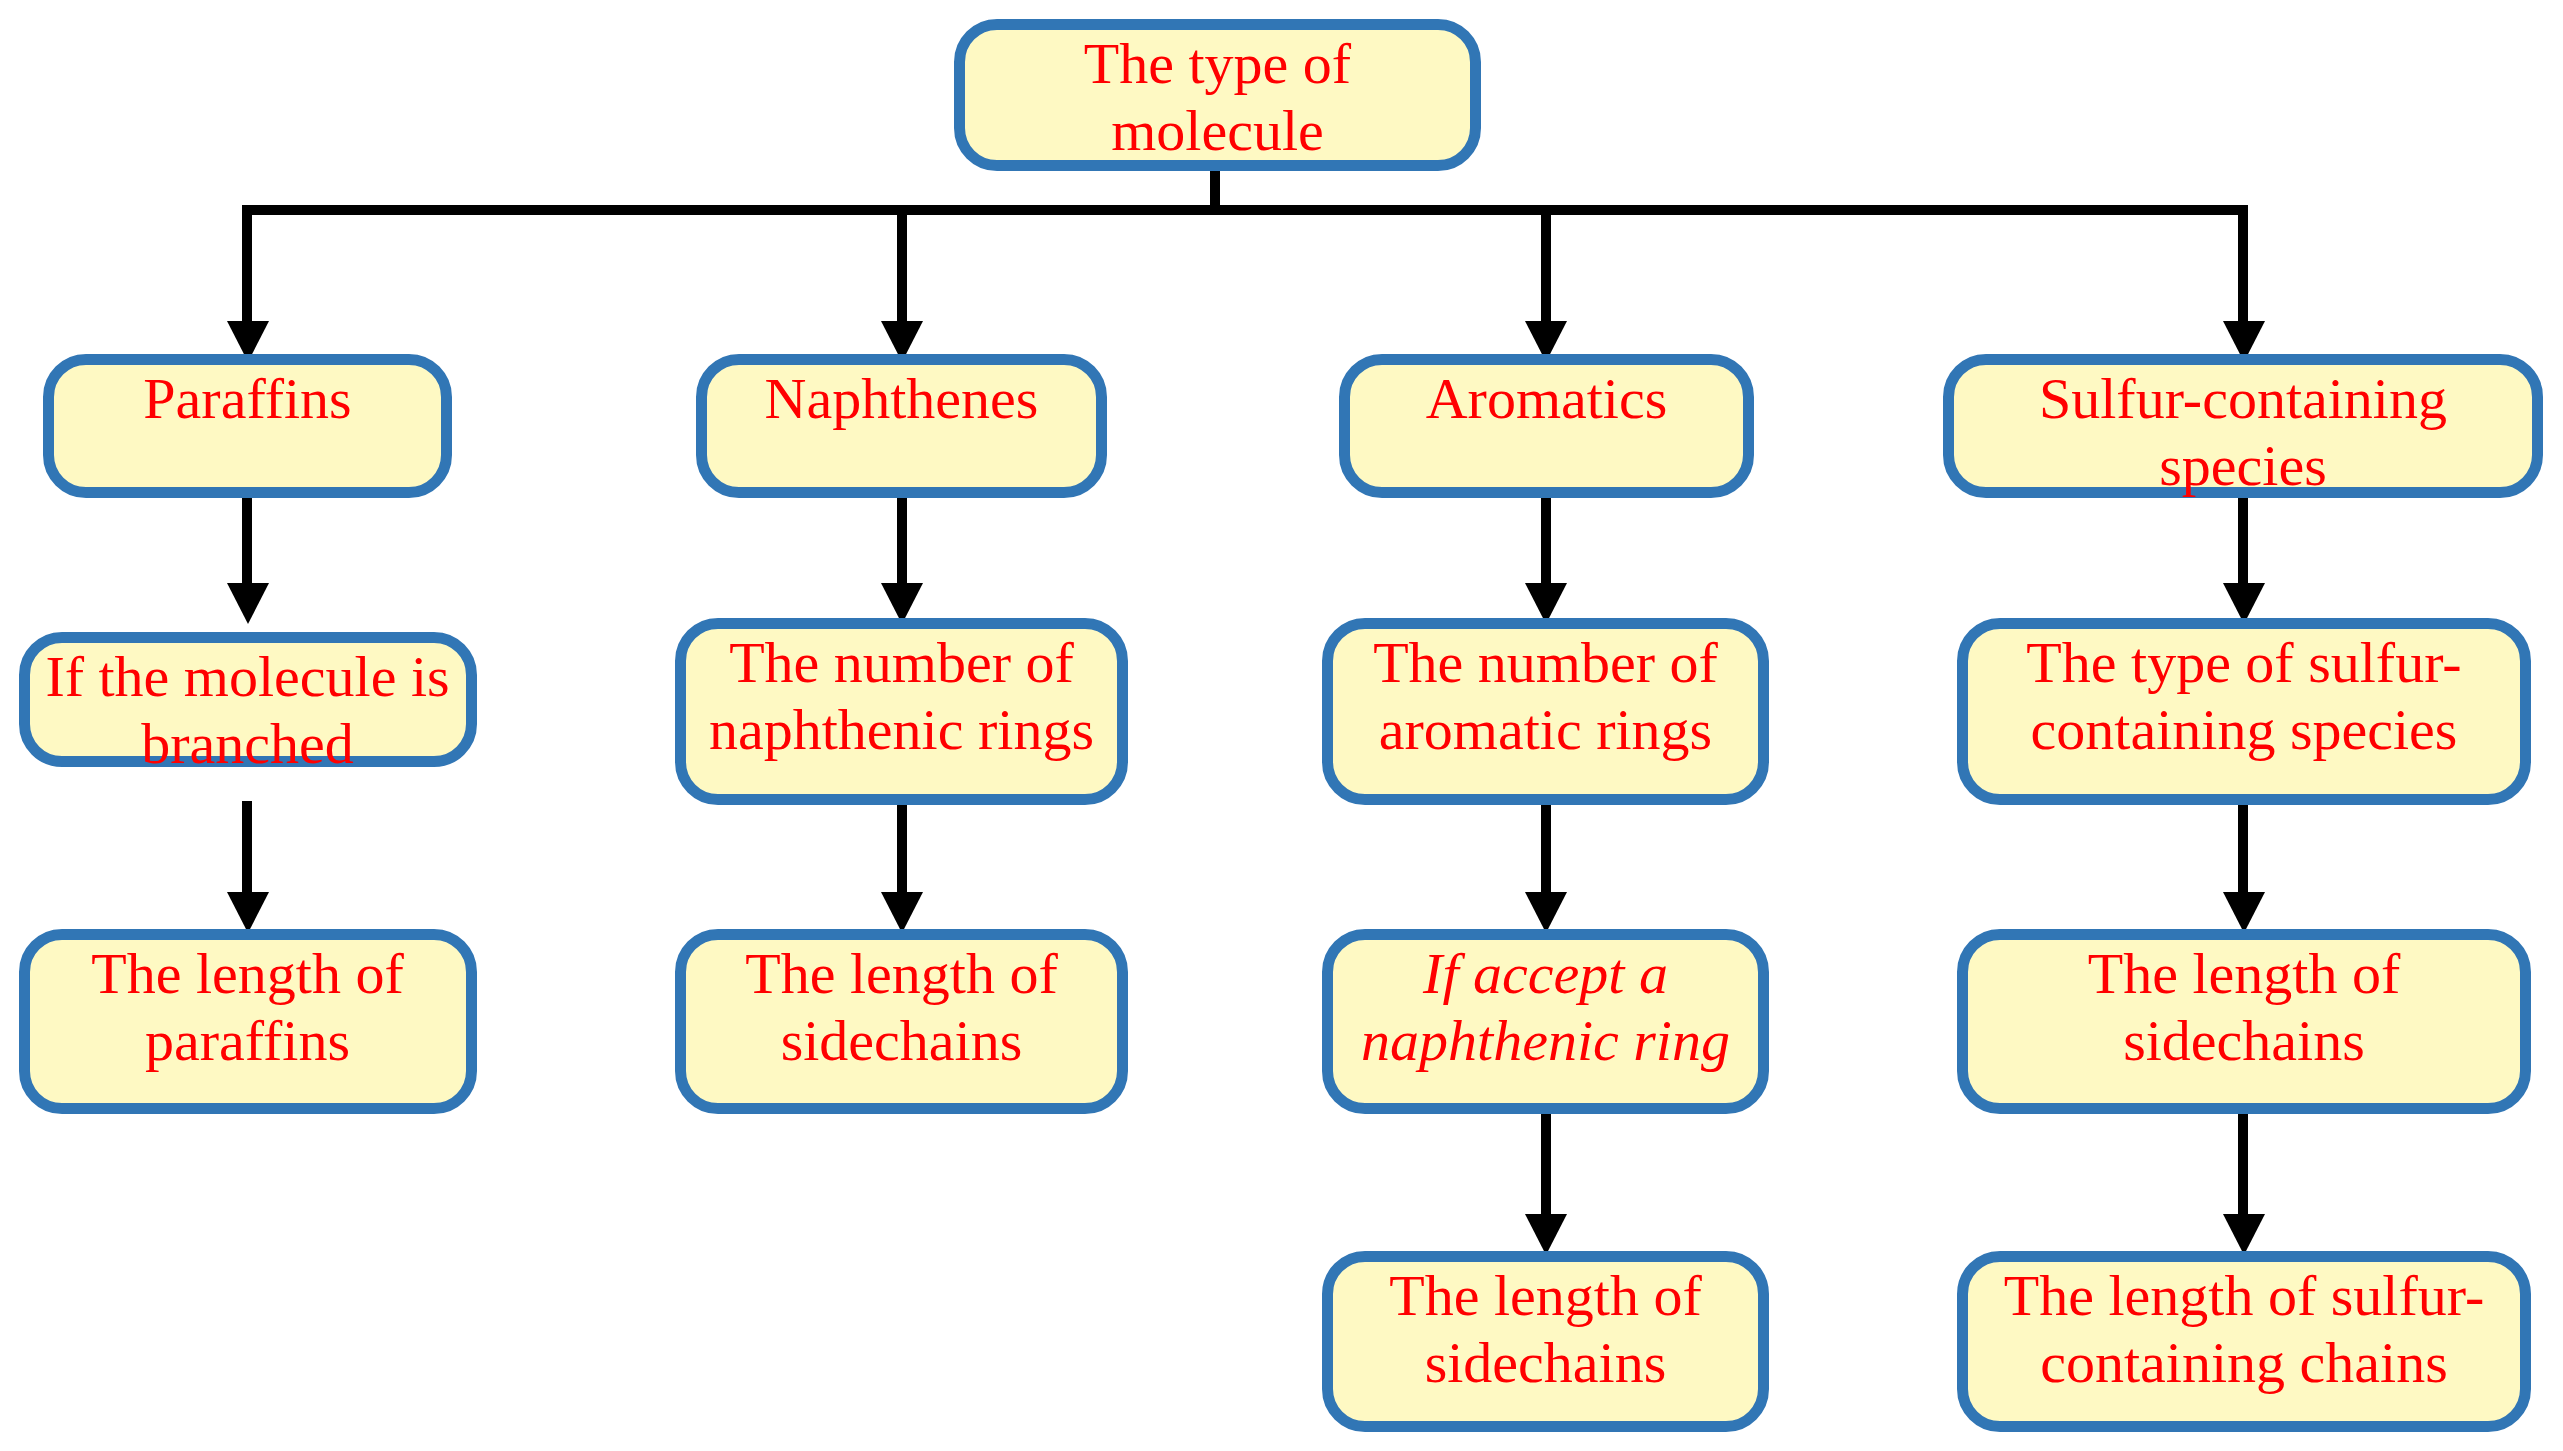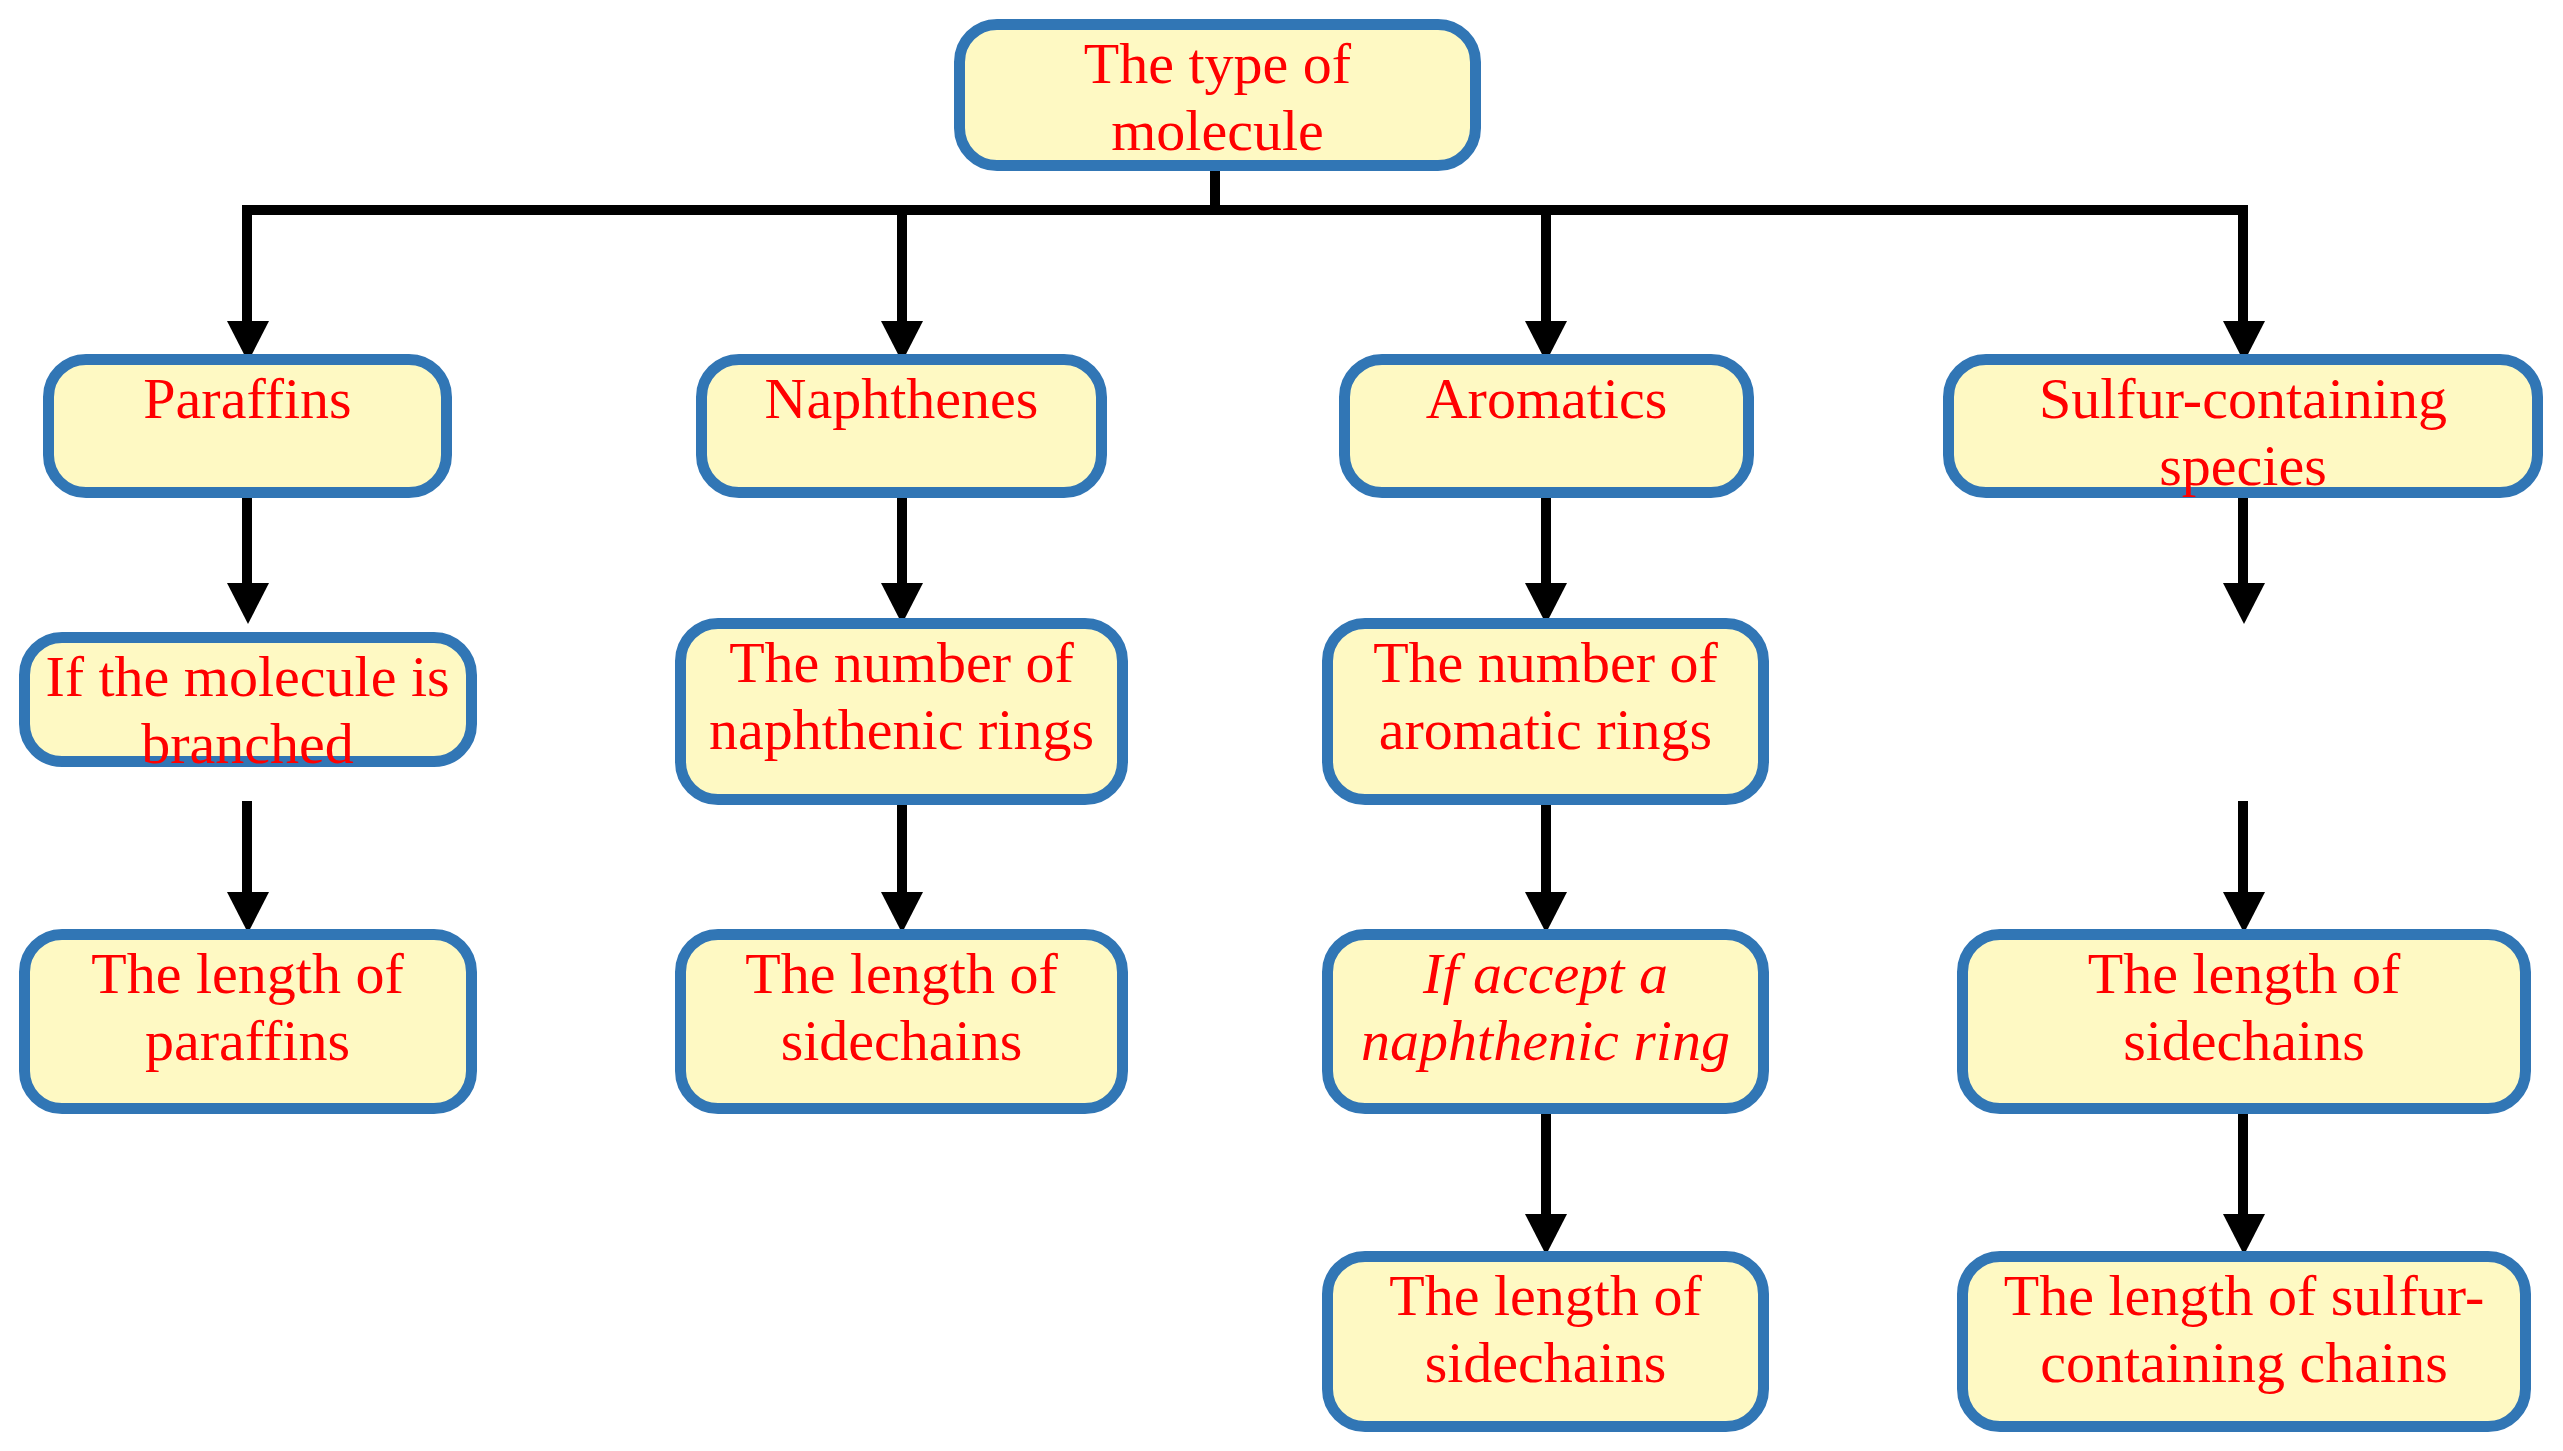--- a/index.html
+++ b/index.html
@@ -116,20 +116,24 @@
 branched</span>
   </div>
   <div class="node" style="left:675px; top:618px; width:453px; height:187px;">
     <span class="label">The number of
 naphthenic rings</span>
   </div>
   <div class="node" style="left:1322px; top:618px; width:447px; height:187px;">
     <span class="label">The number of
 aromatic rings</span>
   </div>
+  <div class="node" style="left:1957px; top:618px; width:574px; height:187px;">
+    <span class="label">The type of sulfur-
+containing species</span>
+  </div>
 
   <div class="node" style="left:18.5px; top:929px; width:458px; height:185px;">
     <span class="label">The length of
 paraffins</span>
   </div>
   <div class="node" style="left:675px; top:929px; width:453px; height:185px;">
     <span class="label">The length of
 sidechains</span>
   </div>
   <div class="node" style="left:1322px; top:929px; width:447px; height:185px;font-style:italic;">

